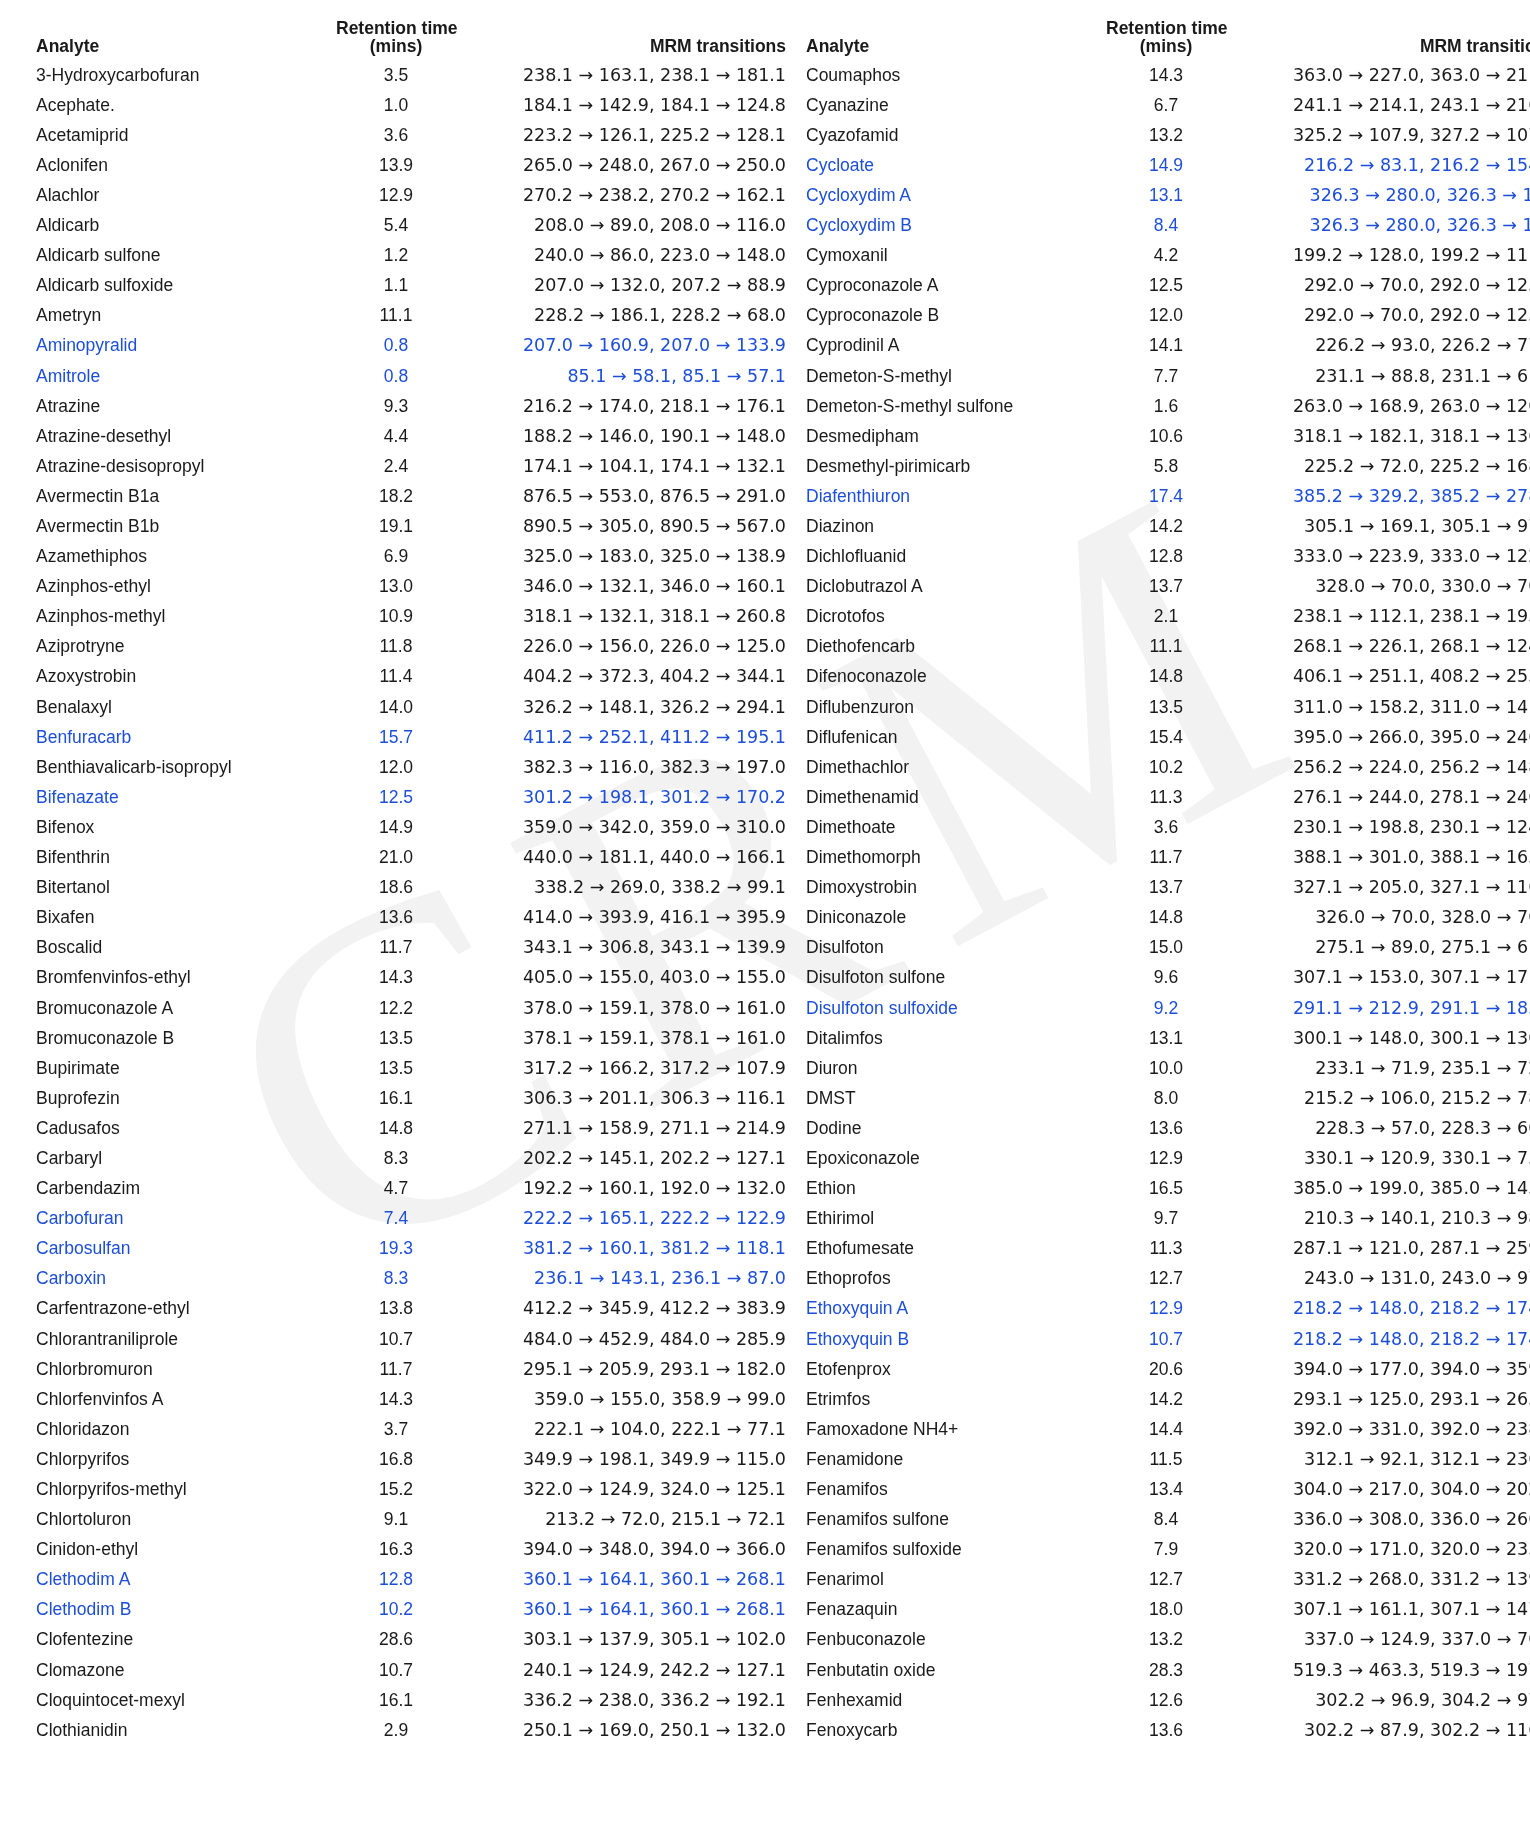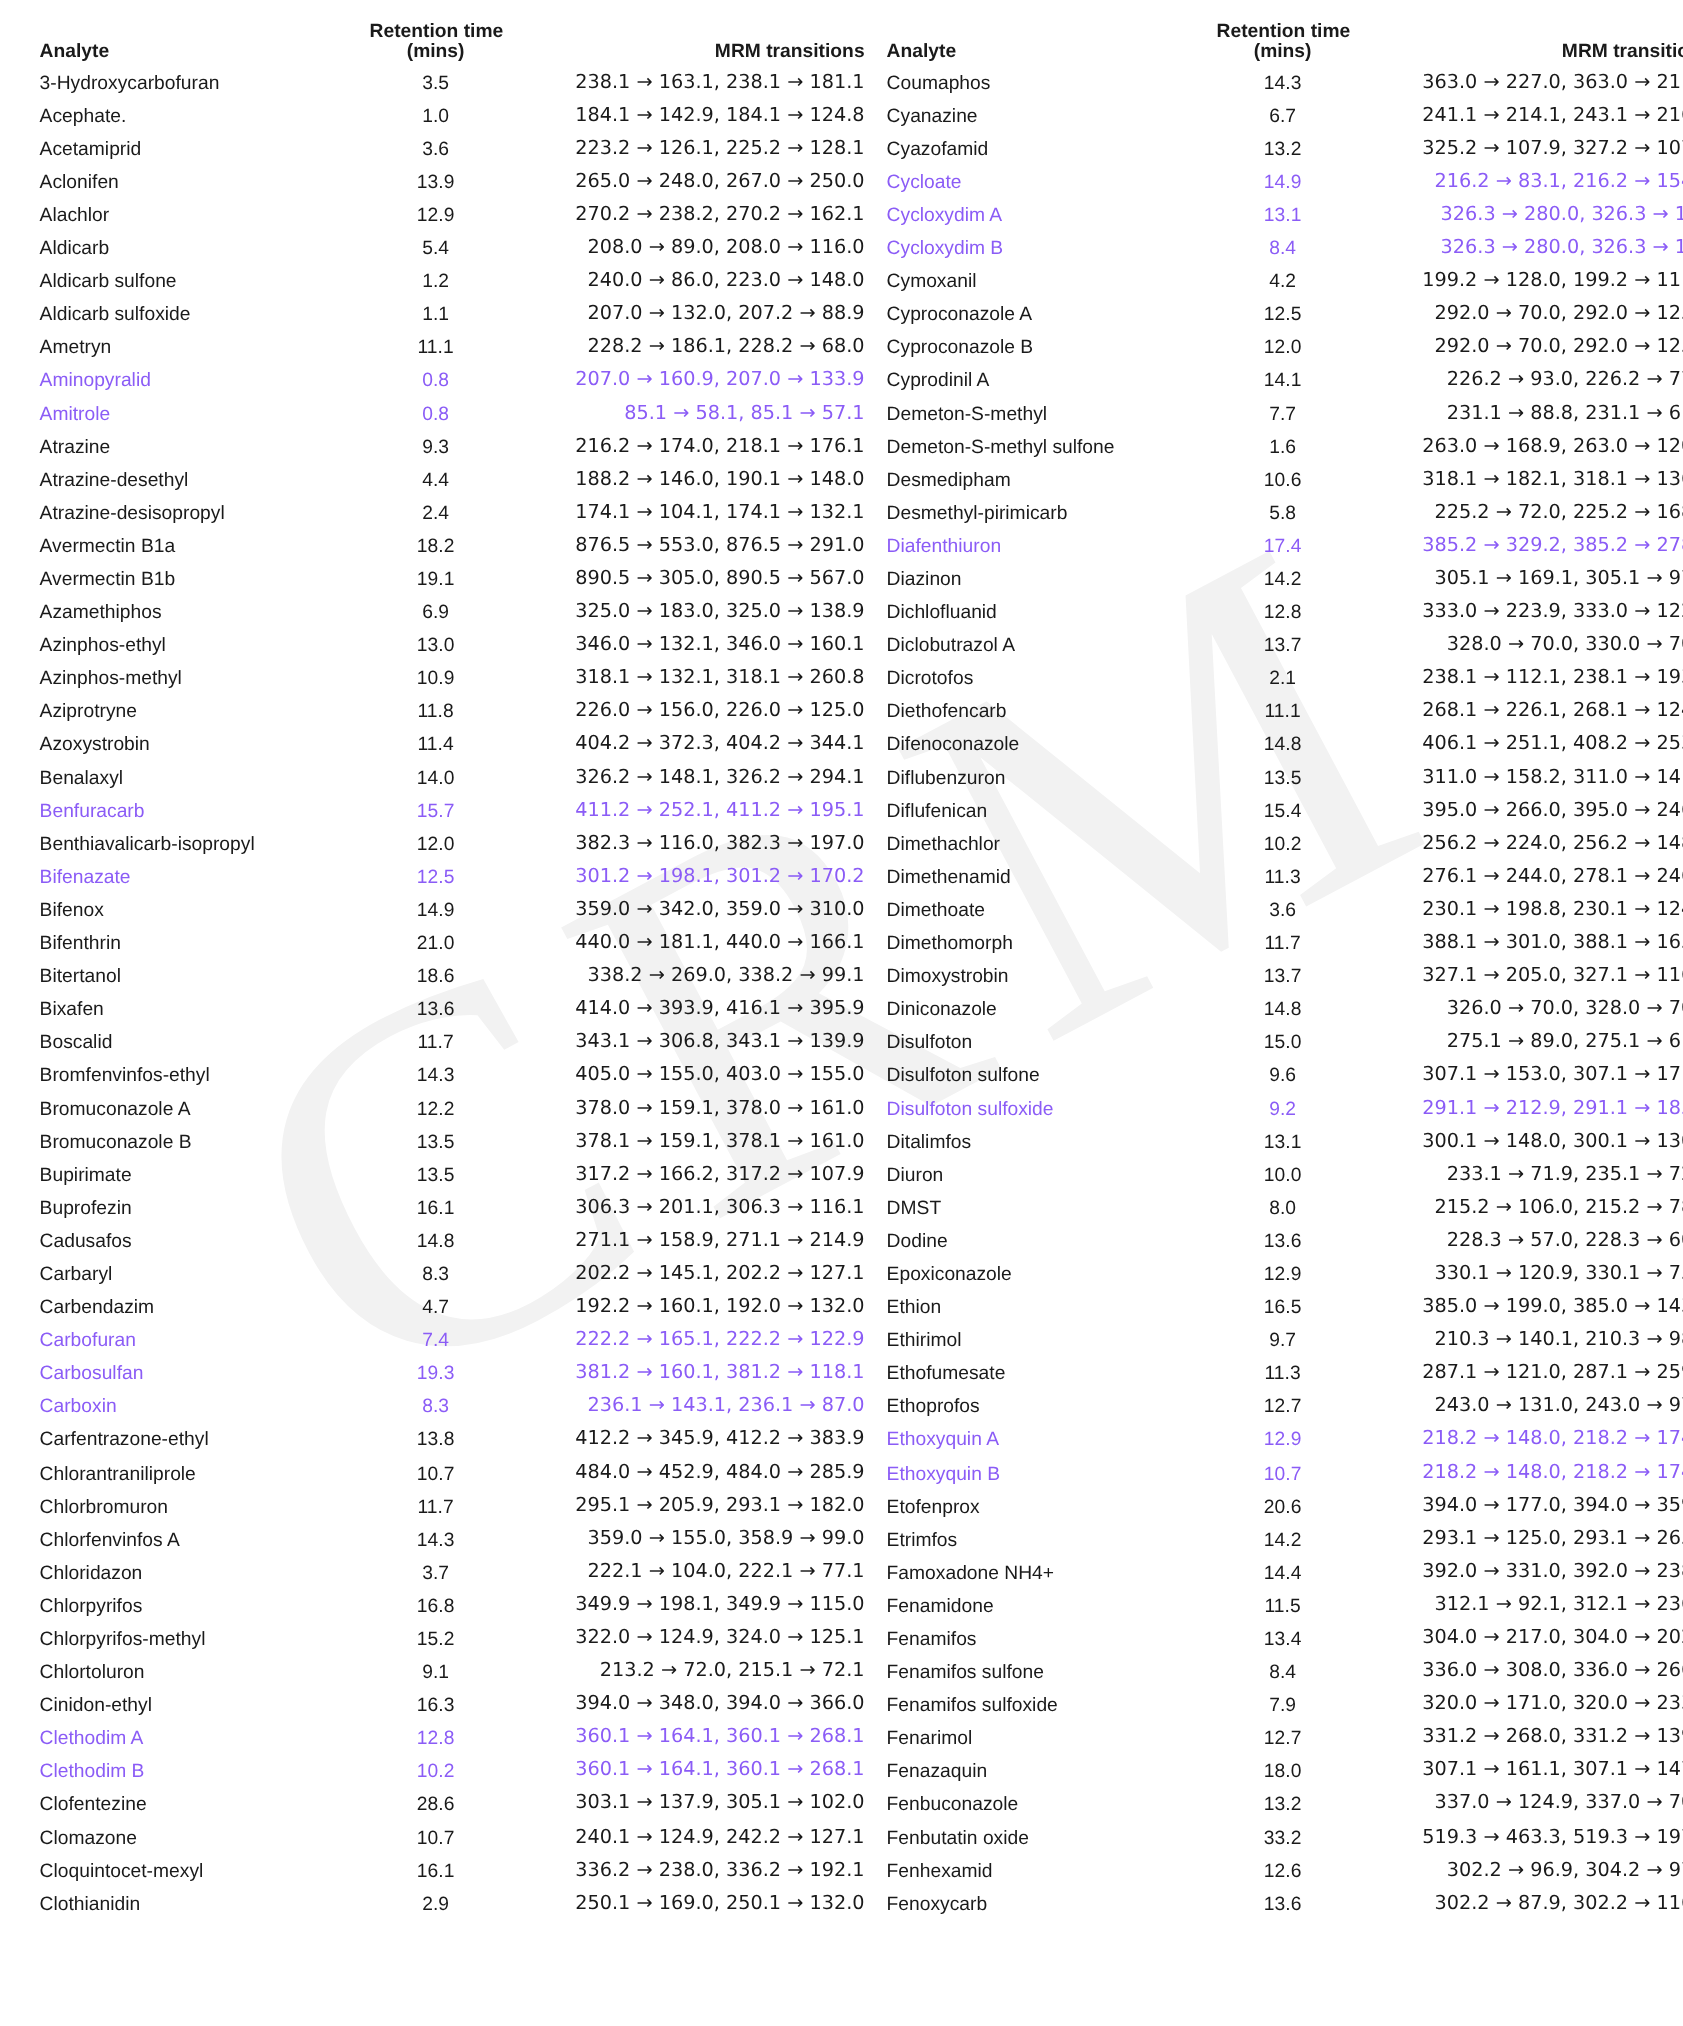--- a/index.html
+++ b/index.html
@@ -60,21 +60,21 @@
     font-weight:bold;
     vertical-align:bottom;
     padding-bottom:5px;
   }
   .c-analyte{ text-align:left; width:300px; padding-left:2px;}
   .c-rt{ text-align:center; width:120px;}
   .c-mrm{ text-align:right; width:330px; padding-right:2px;}
   thead .c-rt{ text-align:center;}
   thead .c-mrm{ text-align:right;}
   .hdr-two{ display:block; }
-  tr.green td{ color:#8b5cf6; }
+  tr.green td{ color:#1d4ed8; }
   .arrow{ font-family:"DejaVu Sans", sans-serif; }
 </style>
 </head>
 <body>
 
 <div class="page">
 
   <div class="watermark">
     <span>CRM</span>
   </div>
@@ -648,21 +648,21 @@
             <td class="c-rt">18.0</td>
             <td class="c-mrm arrow">307.1 → 161.1, 307.1 → 147.0</td>
           </tr>
           <tr>
             <td class="c-analyte">Fenbuconazole</td>
             <td class="c-rt">13.2</td>
             <td class="c-mrm arrow">337.0 → 124.9, 337.0 → 70.0</td>
           </tr>
           <tr>
             <td class="c-analyte">Fenbutatin oxide</td>
-            <td class="c-rt">33.2</td>
+            <td class="c-rt">28.3</td>
             <td class="c-mrm arrow">519.3 → 463.3, 519.3 → 197.0</td>
           </tr>
           <tr>
             <td class="c-analyte">Fenhexamid</td>
             <td class="c-rt">12.6</td>
             <td class="c-mrm arrow">302.2 → 96.9, 304.2 → 97.0</td>
           </tr>
           <tr>
             <td class="c-analyte">Fenoxycarb</td>
             <td class="c-rt">13.6</td>

